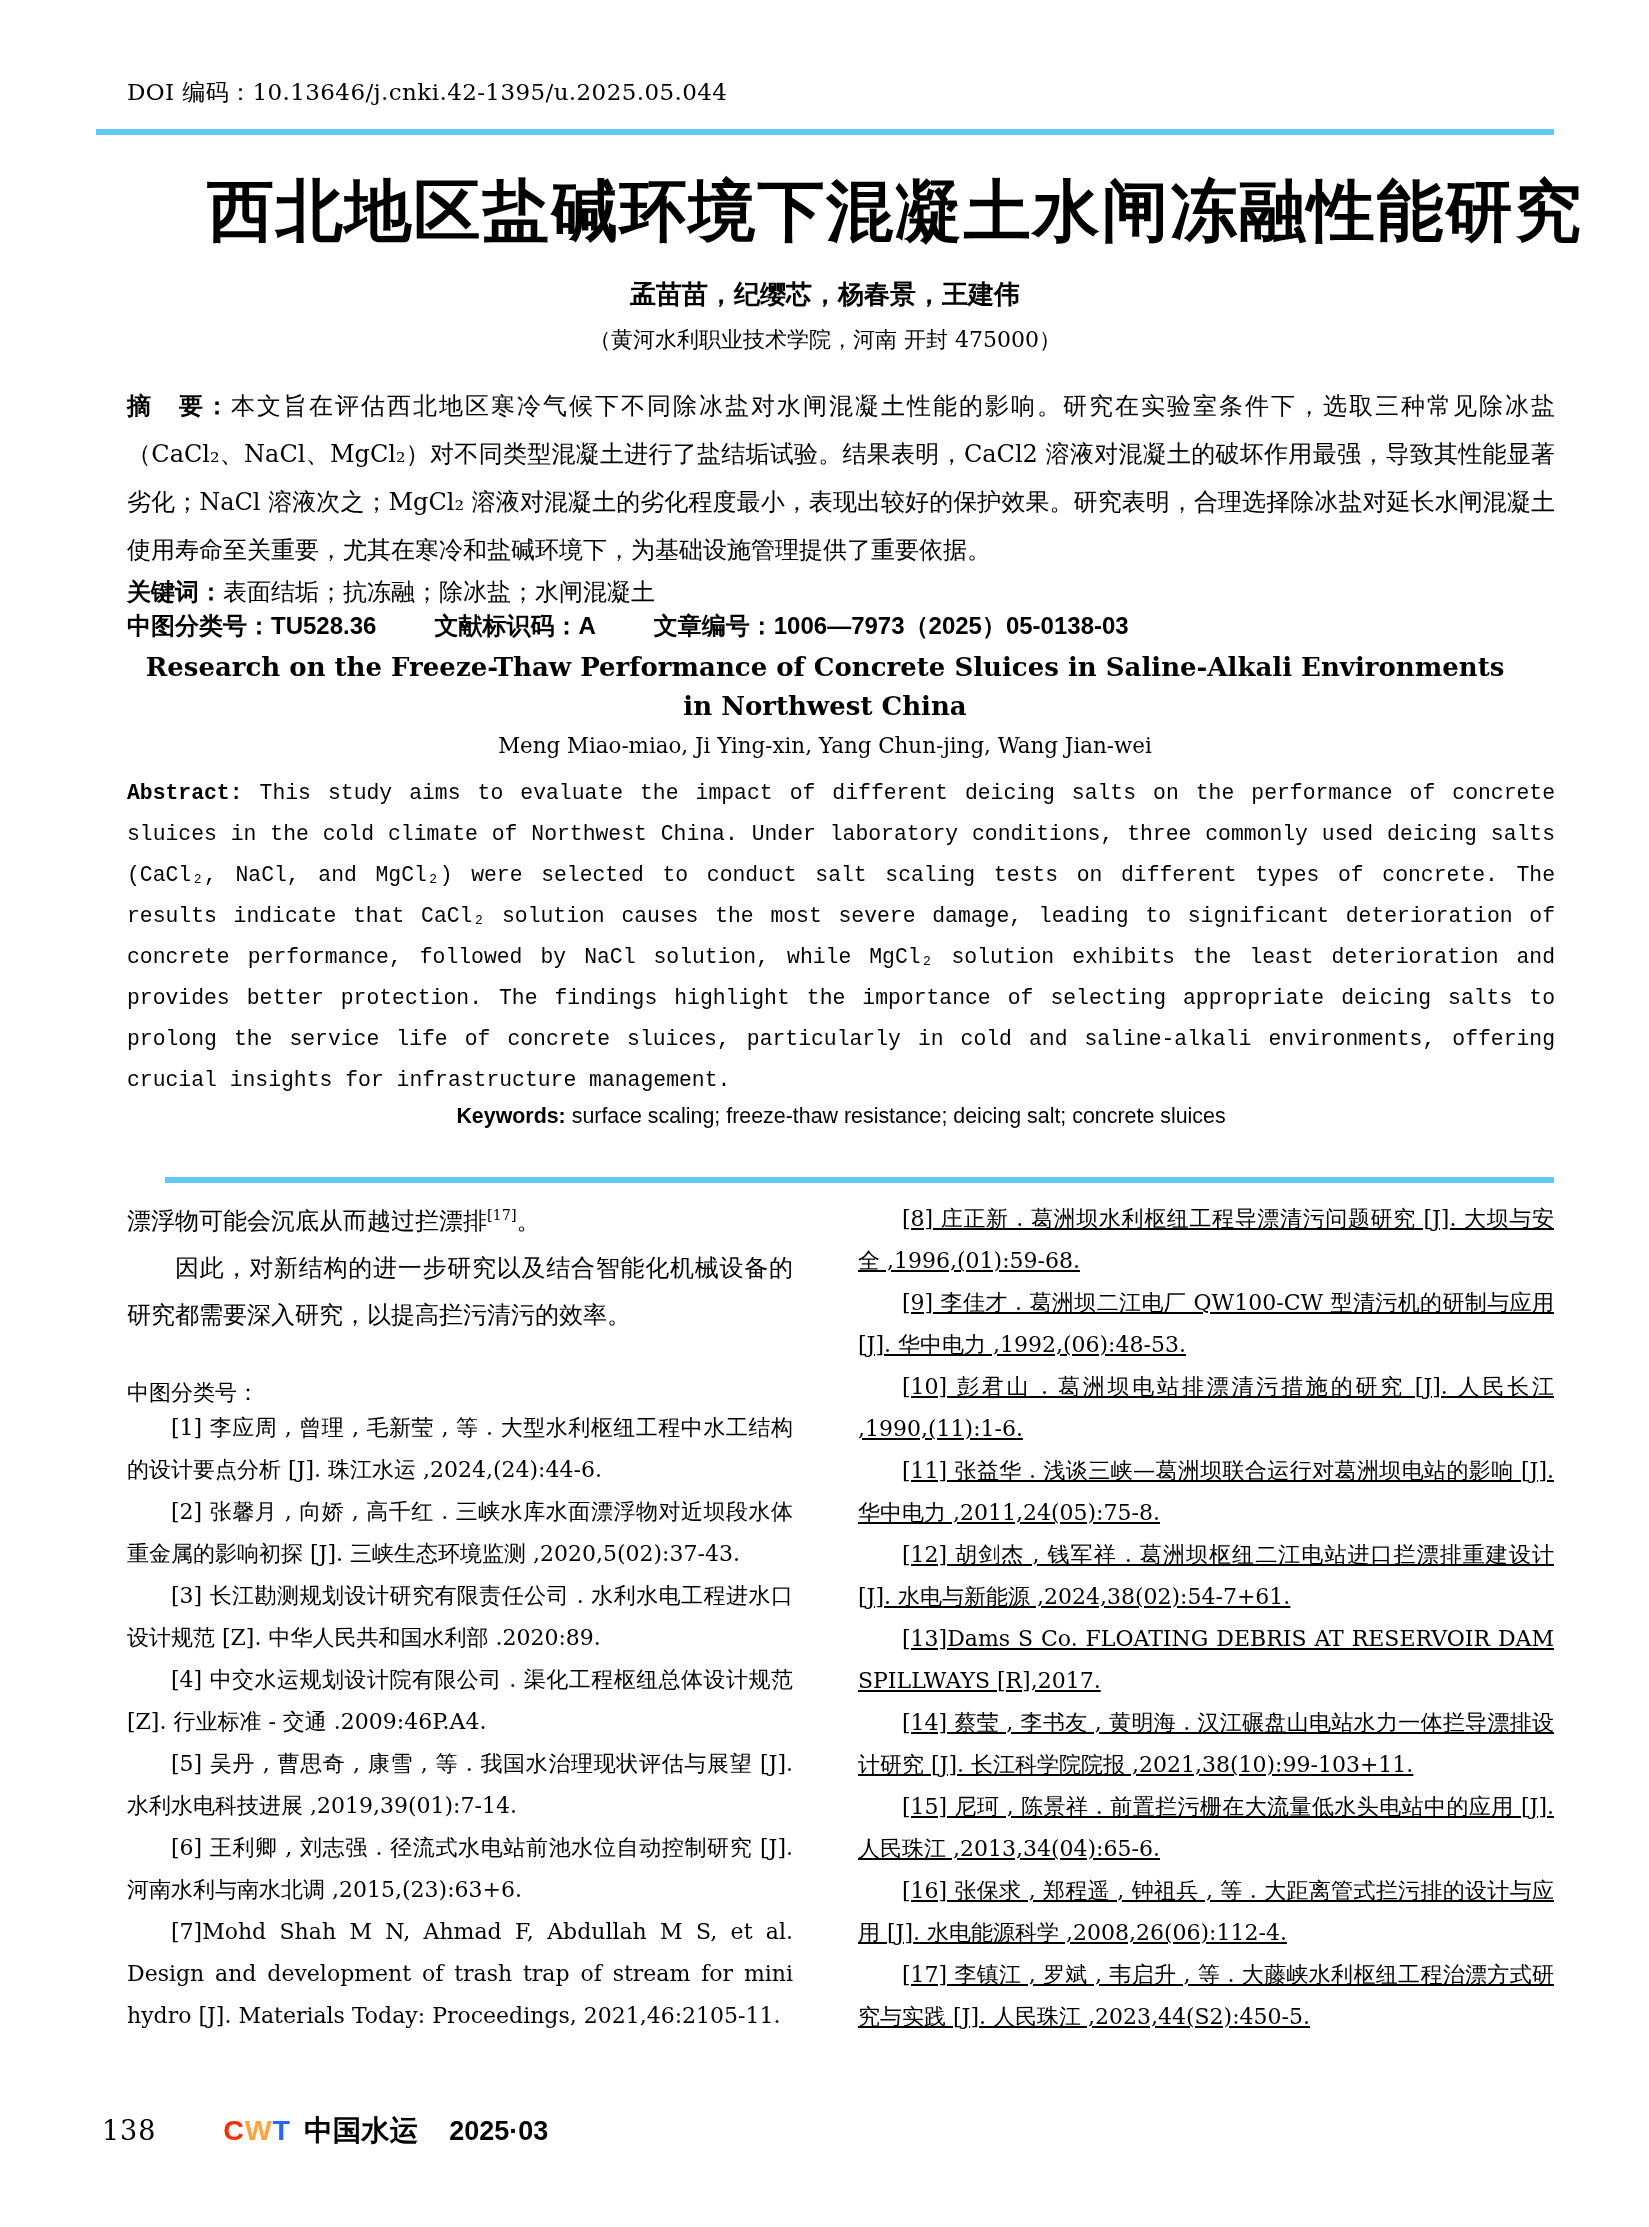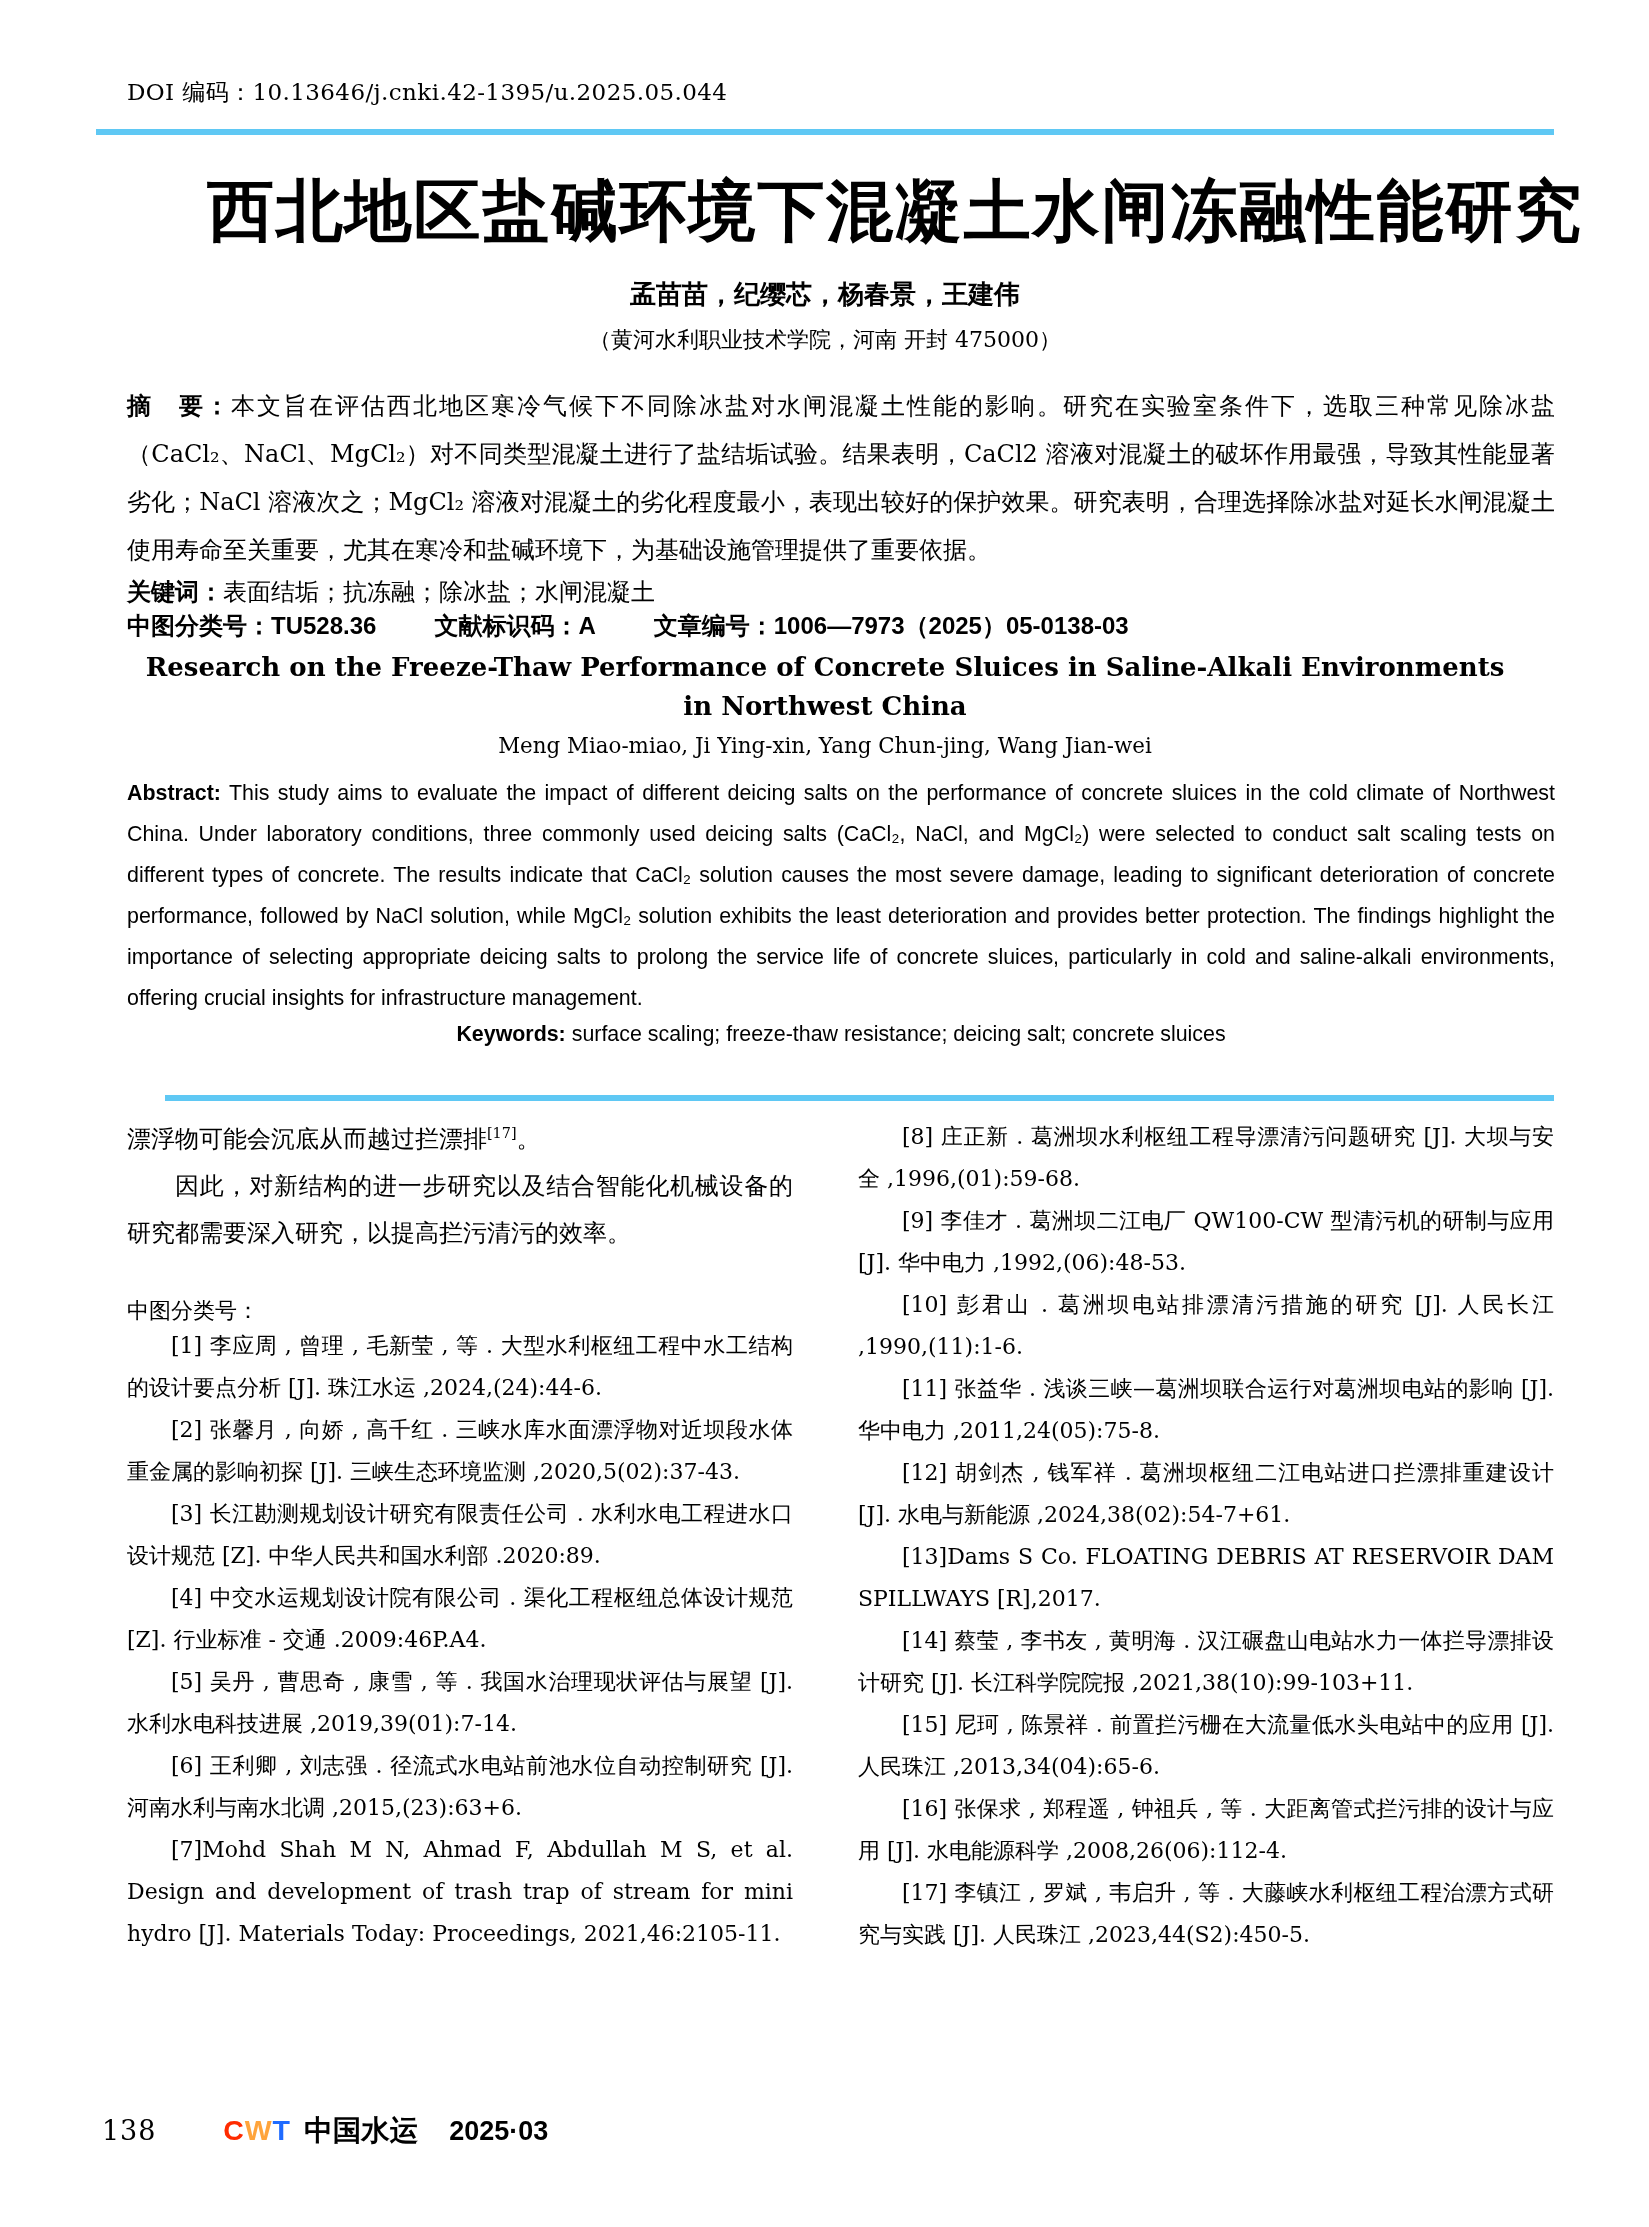--- a/index.html
+++ b/index.html
@@ -94,38 +94,38 @@
     margin:11px 0 0 0;
     text-align:center;
     font-size:21.4px;
     line-height:27px;
   }
   .abstract-en{
     margin:13.4px 95px 0 127px;
     font-size:21.4px;
     line-height:41px;
     text-align:justify;
-    font-family:Liberation Sans, sans-serif;
+    font-family:Liberation Mono, monospace;
   }
   .abstract-en b,.kw-en b{font-weight:bold;}
   .kw-en{
     margin:0 95px 0 127px;
     font-size:21.4px;
     line-height:31px;
     font-family:"Liberation Sans","DejaVu Sans",sans-serif;
     text-align:center;
   }
 
   .body-cols{
     margin:15.6px 95px 0 127px;
     display:flex;
     gap:65px;
   }
   .col-left{width:666px;}
-  .col-right{width:696px;}
+  .col-right{width:696px;text-decoration:underline;}
   .body-para{
     margin:0;
     font-size:24px;
     line-height:47px;
     text-align:justify;
   }
   .indent{text-indent:2em;}
   .body-para sup{font-size:0.6em;line-height:0;}
   .refs-heading{
     margin:39px 0 0 0;

